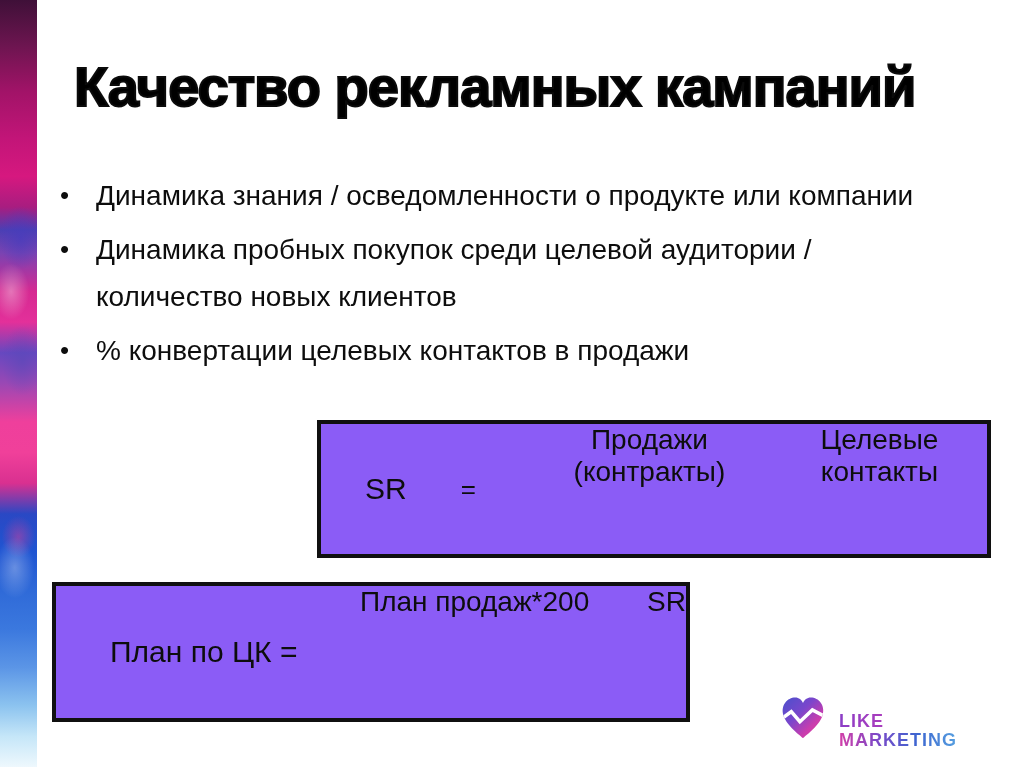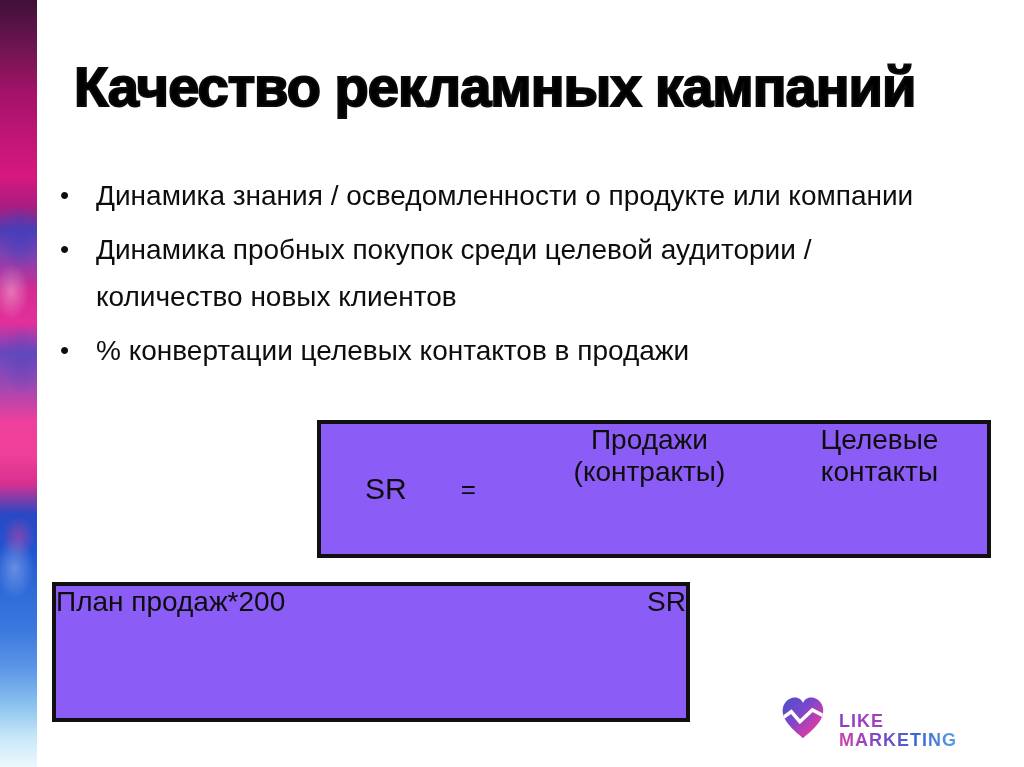--- a/index.html
+++ b/index.html
@@ -107,20 +107,23 @@
       <span class="eq">=</span>
     </div>
     <div class="fraction">
       <div class="num">Продажи (контракты)</div>
       <div class="fbar"></div>
       <div class="den">Целевые контакты</div>
     </div>
   </div>
 
   <div class="fbox fbox2">
+    <div class="flhs">
+      <span>План по ЦК =</span>
+    </div>
     <div class="fraction">
       <div class="num">План продаж*200</div>
       <div class="fbar"></div>
       <div class="den">SR</div>
     </div>
   </div>
 
   <div class="logo">
     <svg width="50" height="54" viewBox="0 0 64 64">
       <defs>

